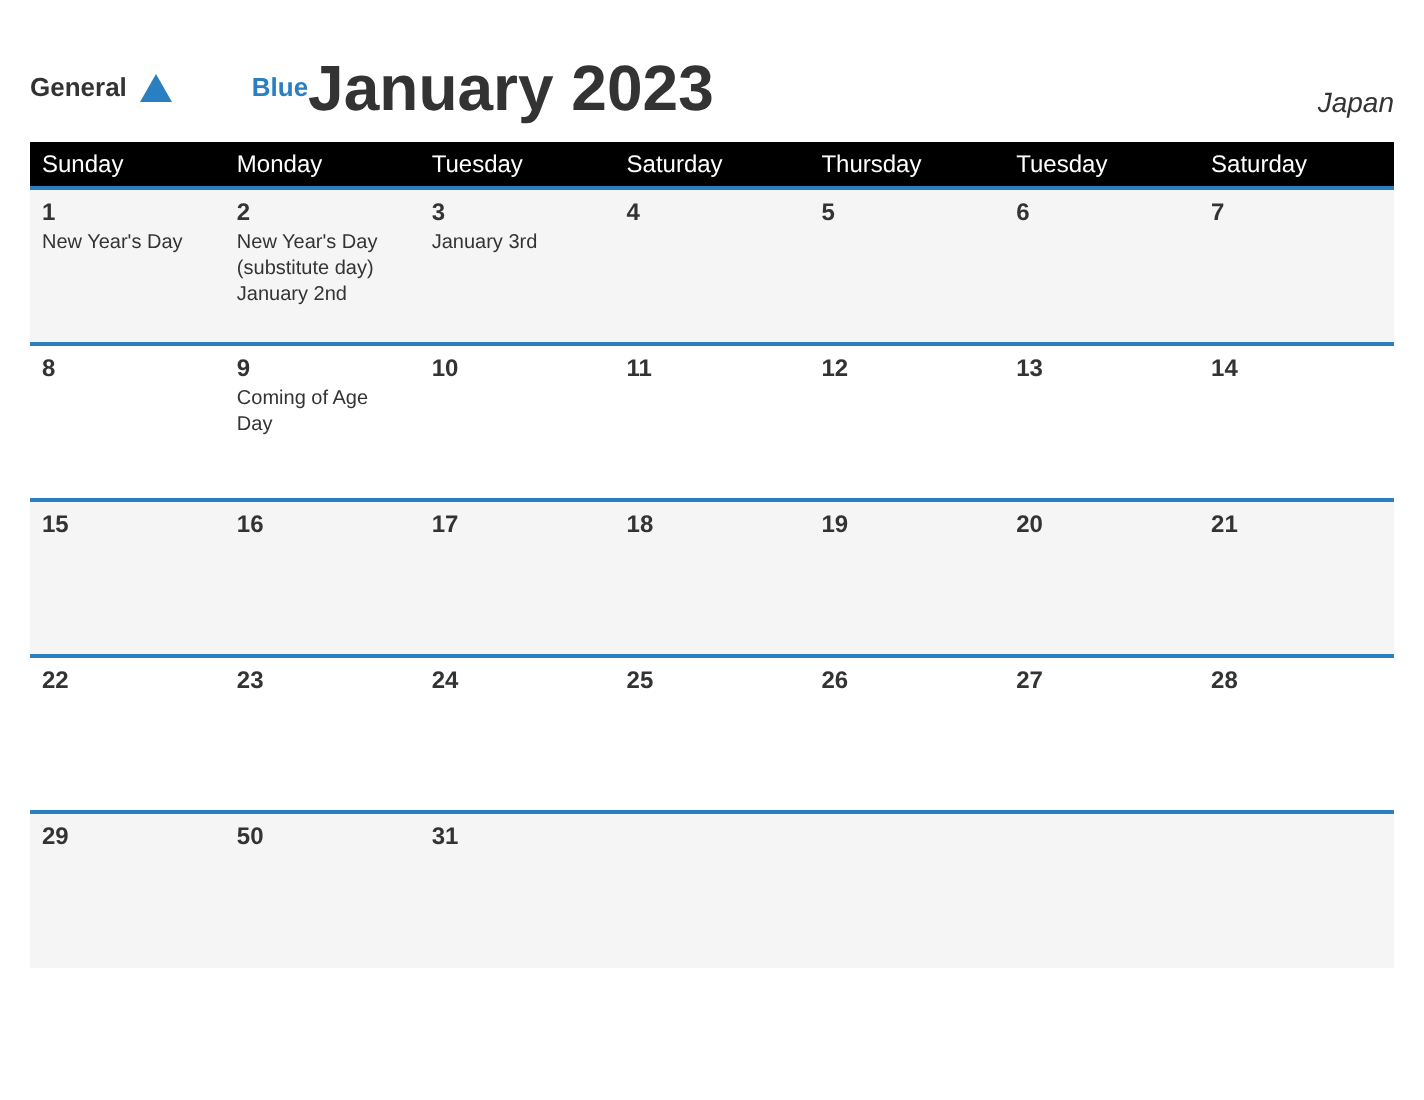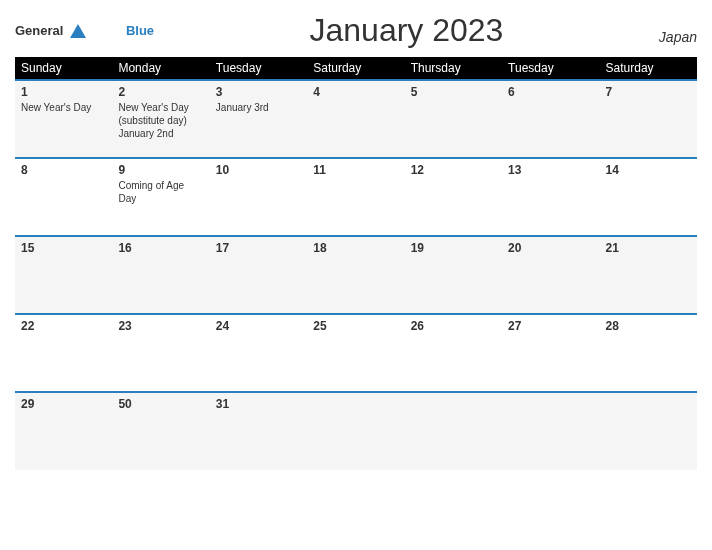--- a/index.html
+++ b/index.html
@@ -7,21 +7,21 @@
       font-family: Arial, sans-serif;
       background: #fff;
       width: 712px;
       height: 550px;
       overflow: hidden;
     }
     .page {
       width: 712px;
       height: 404px;
       background: #fff;
-      padding: 12px 15px;
+      padding: 26px 15px;
     }
     .header {
       display: flex;
       align-items: center;
       justify-content: space-between;
       margin-bottom: 8px;
     }
     .logo {
       display: flex;
       align-items: center;
@@ -40,23 +40,22 @@
       line-height: 1;
       margin-left: 37px;
     }
     .logo-icon {
       width: 18px;
       height: 18px;
       margin-left: 1px;
     }
     .title {
       font-size: 32px;
-      font-weight: normal;
-      color: #333;
-      text-align: center;
+      font-weight: bold;
+      color: #333;
       flex: 1;
     }
     .country {
       font-size: 14px;
       color: #333;
       font-style: italic;
       align-self: flex-end;
       padding-bottom: 4px;
     }
     .calendar {

